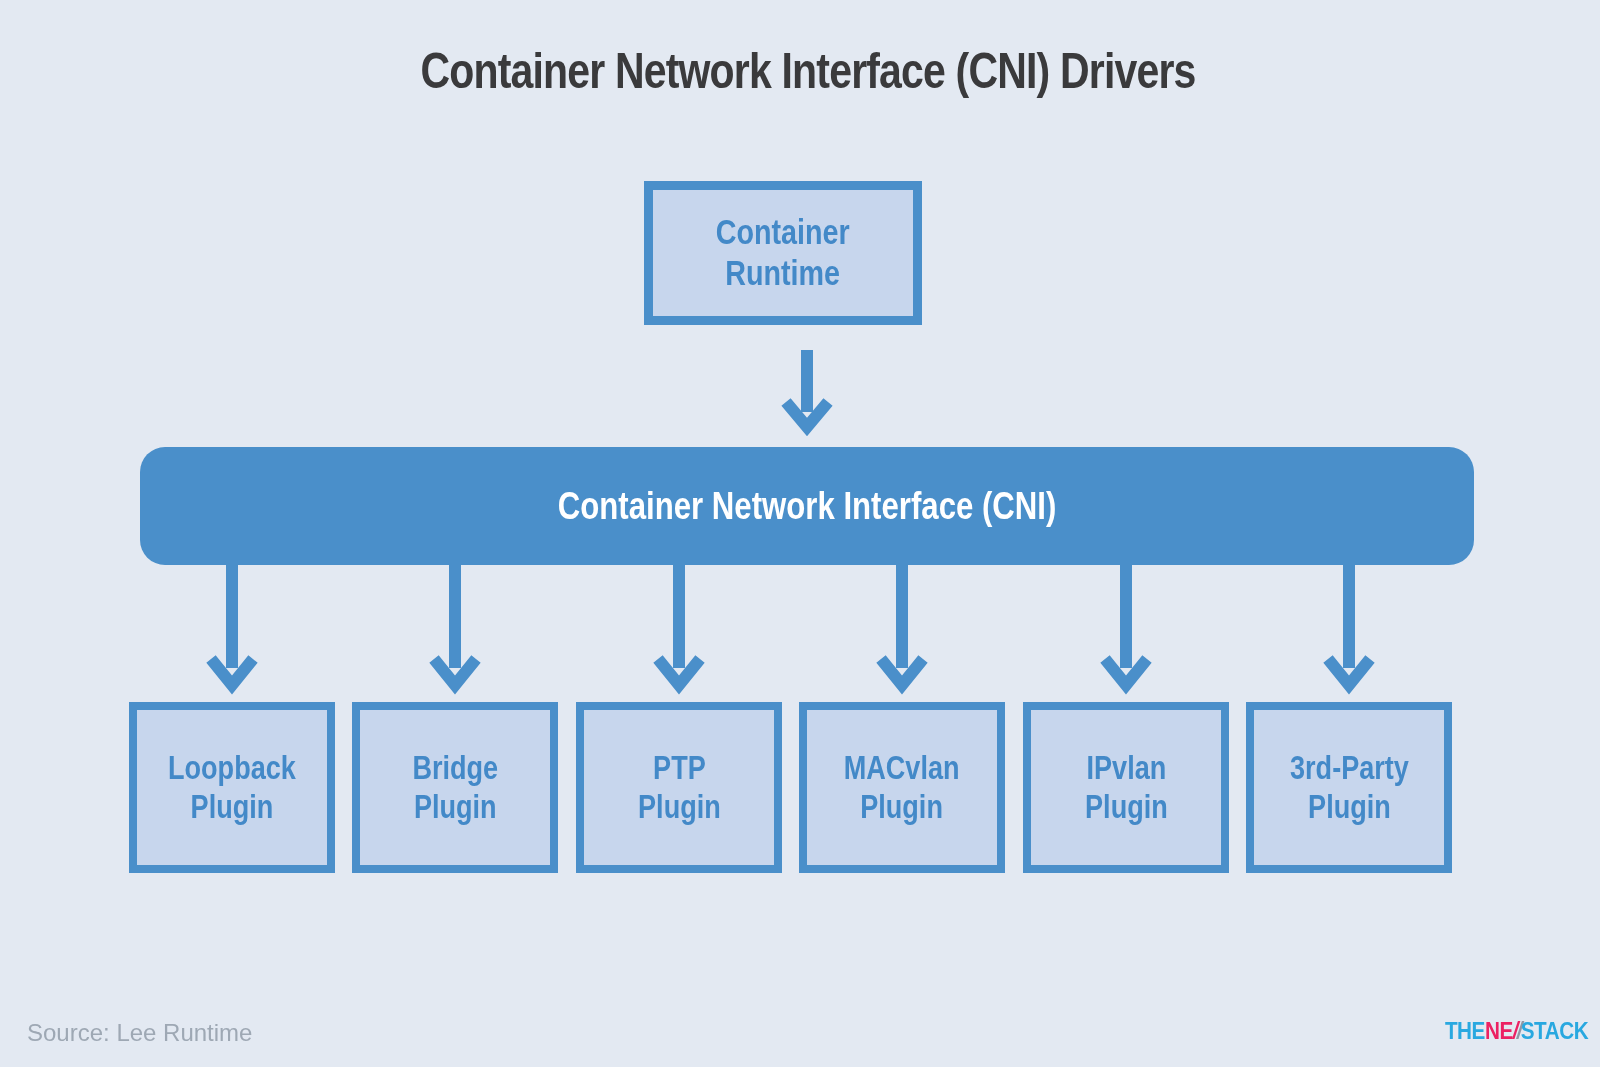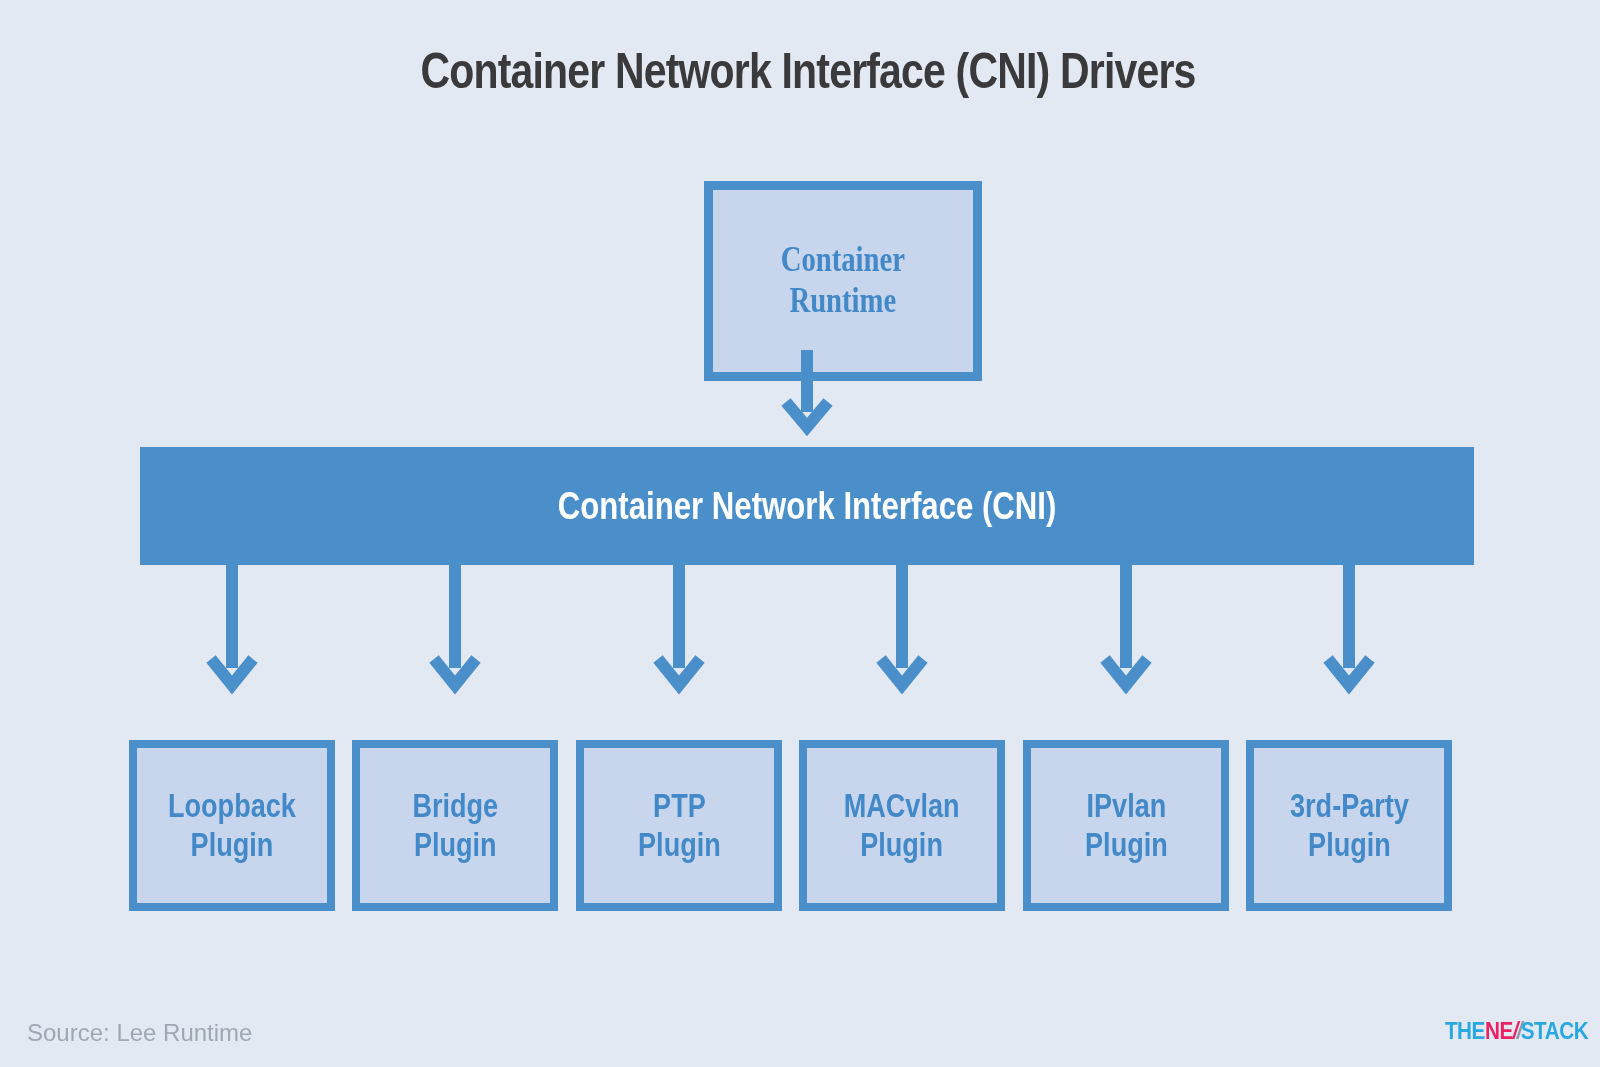--- a/index.html
+++ b/index.html
@@ -14,32 +14,32 @@
   }
   .title{
     position:absolute;left:0;right:0;top:42px;text-align:center;
     font-size:50px;font-weight:700;color:var(--title);
     transform:scaleX(0.82);letter-spacing:-1px;white-space:nowrap;
   }
   .node{
     position:absolute;background:var(--fill);border:8px solid var(--blue);
     display:flex;align-items:center;justify-content:center;box-sizing:border-box;
   }
-  .runtime-box{left:696px;top:181px;width:278px;height:200px;border-width:9px;font-family:Liberation Serif, serif;}
+  .runtime-box{left:636px;top:181px;width:278px;height:144px;border-width:9px;}
   .node-label{
     display:flex;flex-direction:column;text-align:center;font-weight:700;
     color:var(--boxtext);transform:scaleX(0.82);line-height:1.16;white-space:nowrap;
   }
   .runtime-box .node-label{font-size:35px;}
-  .plugin-box{top:740px;width:206px;height:171px;}
+  .plugin-box{top:702px;width:206px;height:171px;}
   .plugin-box .node-label{font-size:33px;}
   .p1{left:121px}.p2{left:344px}.p3{left:568px}.p4{left:791px}.p5{left:1015px}.p6{left:1238px}
   .cni-bar{
     position:absolute;left:132px;top:447px;width:1334px;height:118px;
-    background:var(--blue);display:flex;align-items:center;justify-content:center;
+    background:var(--blue);display:flex;align-items:center;justify-content:center;border-radius:25px;
   }
   .bar-label{color:var(--bartext);font-weight:700;font-size:38px;transform:scaleX(0.82);white-space:nowrap;}
   .arrows{position:absolute;left:0;top:0;width:1600px;height:1067px;pointer-events:none;}
   .arrows line,.arrows polyline{stroke:var(--blue);stroke-width:12;fill:none;stroke-linecap:butt;stroke-linejoin:miter;}
   .source{position:absolute;left:19px;bottom:20px;font-size:24px;color:var(--source);}
   .logo{
     position:absolute;right:20px;bottom:22px;font-size:23px;font-weight:700;
     letter-spacing:-0.5px;transform:scaleX(0.9);transform-origin:100% 50%;white-space:nowrap;
   }
   .l-blue{color:var(--logo-blue)}

